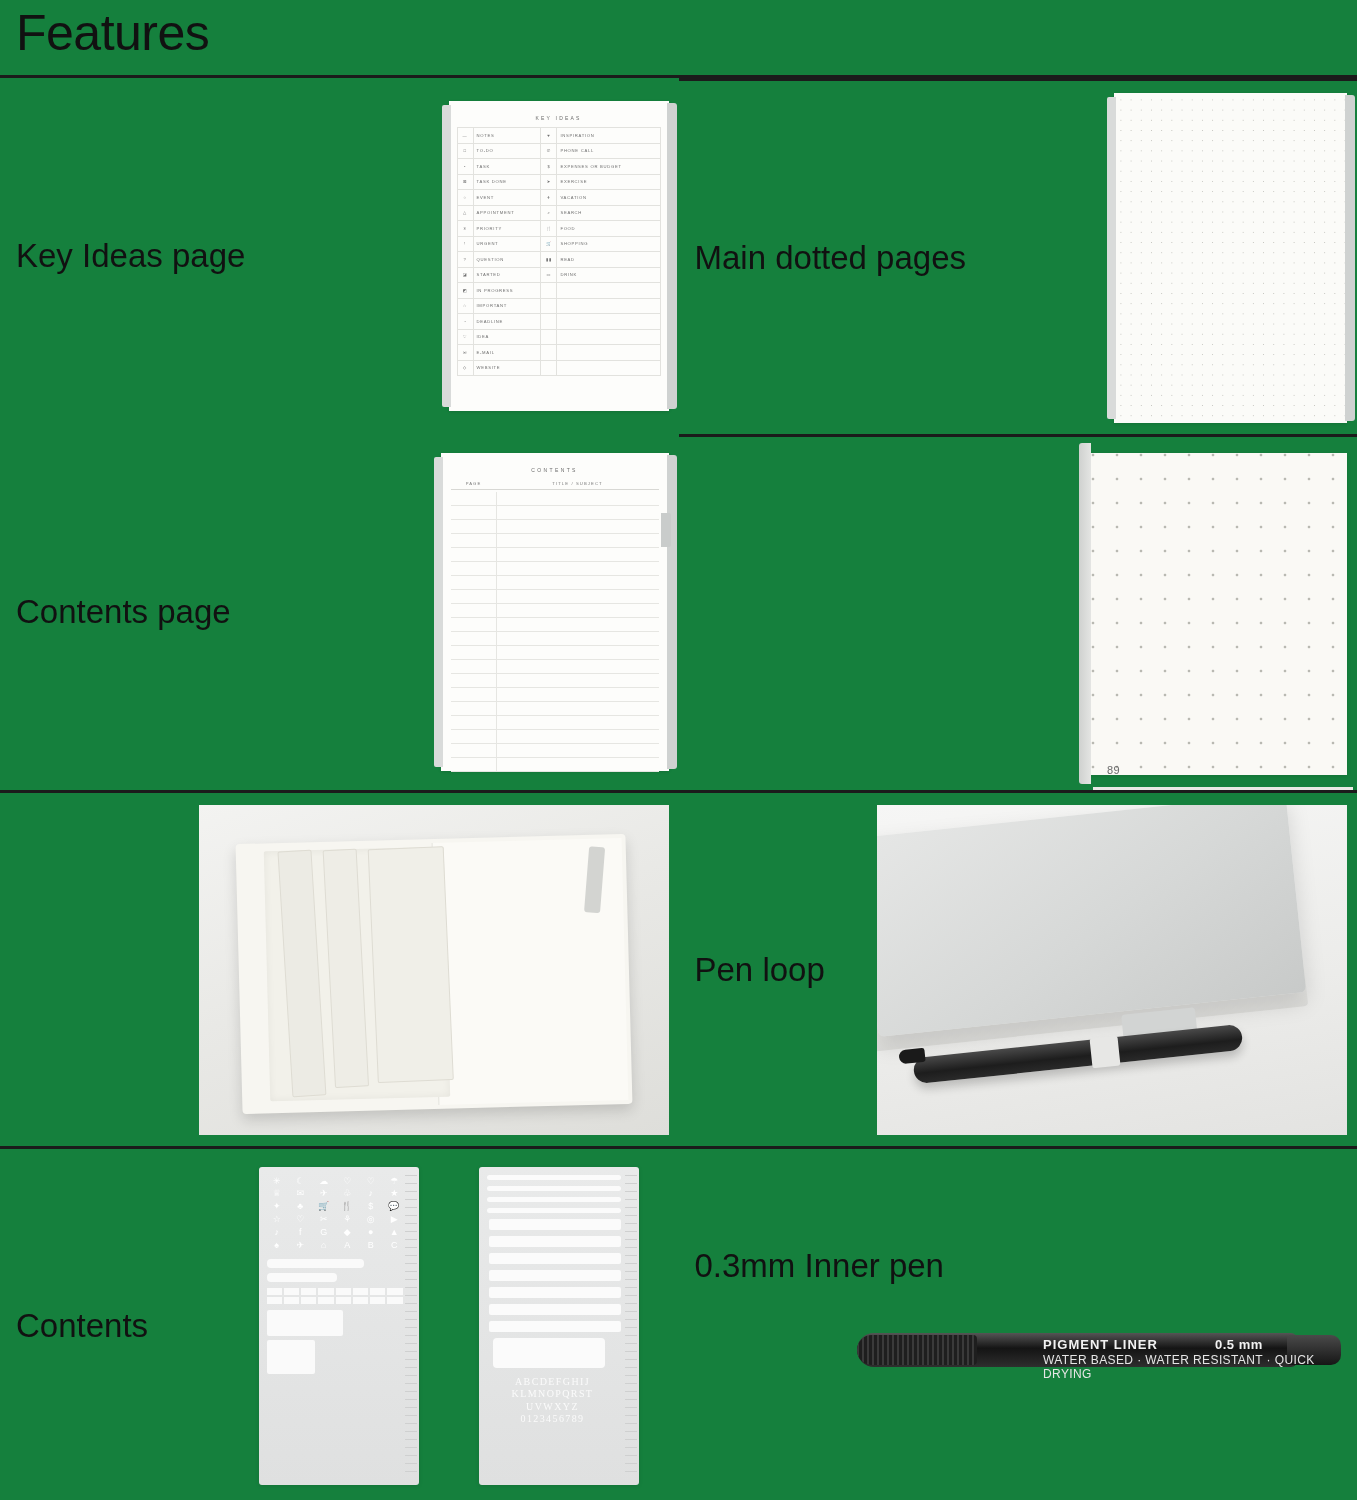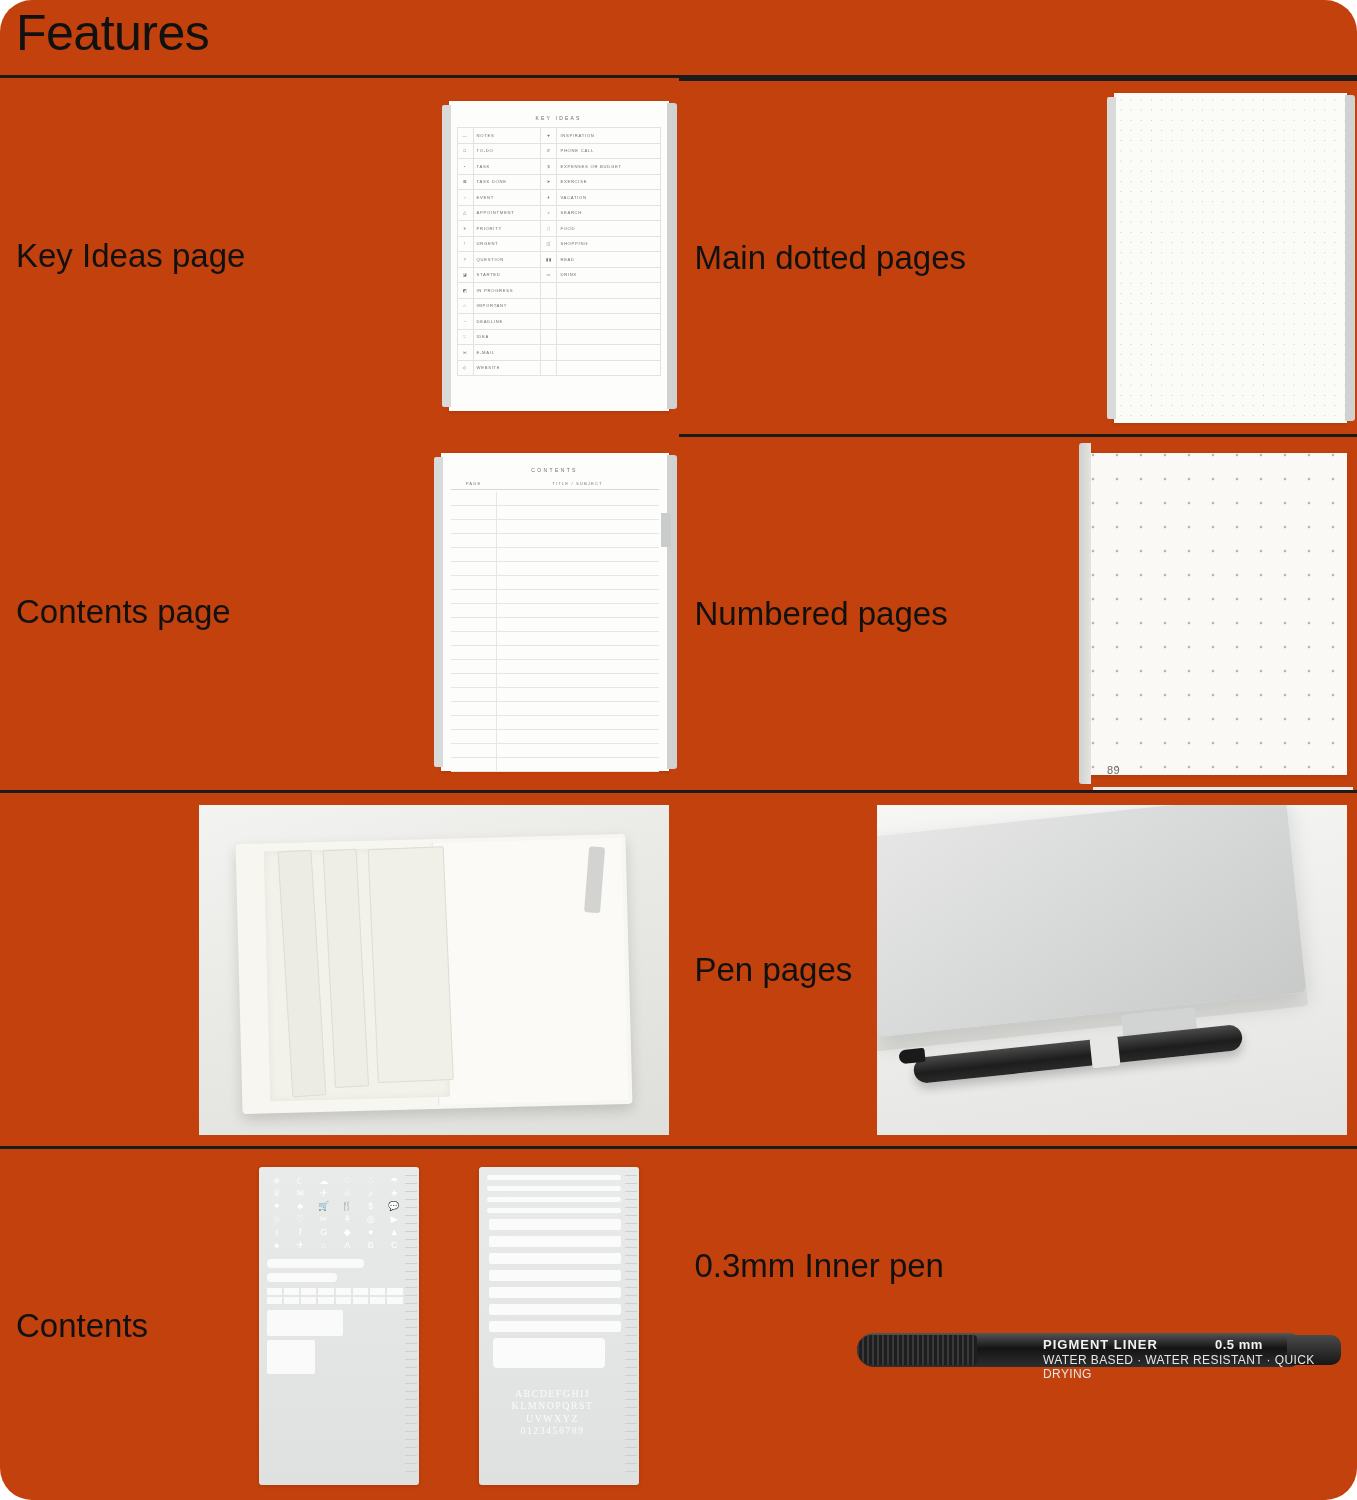--- a/index.html
+++ b/index.html
@@ -5,23 +5,22 @@
   * { box-sizing: border-box; }
   html, body {
     margin: 0; padding: 0;
     background: #ffffff;
     font-family: "Liberation Sans", sans-serif;
   }
   .page {
     width: 1357px;
     height: 1500px;
     position: relative;
-    background: #c2410c;
+    background: #15803d;
     overflow: hidden;
-    border-radius: 32px;
   }
   .title {
     font-size: 50px;
     font-weight: 400;
     color: #111111;
     letter-spacing: -0.5px;
     margin: 6px 0 0 16px;
     line-height: 1.1;
   }
   .rule {
@@ -359,21 +358,21 @@
     position: absolute;
     right: 2px; top: 8px; bottom: 8px; width: 12px;
     background: repeating-linear-gradient(180deg,#cfd0d0 0 1px, transparent 1px 8px);
   }
   .st-letters {
     font-size: 10px;
     color: #fbfbfb;
     letter-spacing: 1.4px;
     text-align: center;
     line-height: 1.25;
-    padding: 20px 18px 0 6px;
+    padding: 8px 18px 0 6px;
     font-family: "Liberation Serif", serif;
   }
   .st-lines {
     padding: 8px 18px 0 8px;
     display: flex;
     flex-direction: column;
     gap: 6px;
   }
   .st-line { height: 5px; background: #fbfbfb; border-radius: 3px; }
   .st-boxes {
@@ -664,21 +663,20 @@
                   <div class="c2"></div>
                 </div>
             </div>
           </div>
         </div>
       </div>
     </div>
 
     <div class="cell rowtop">
       <div class="cell-inner">
-        <div class="label">Numbered pages</div>
         <div class="media">
           <div class="numbered">
             <div class="spine"></div>
             <div class="underpage"></div>
             <div class="pgnum">89</div>
           </div>
         </div>
       </div>
     </div>
 
@@ -695,21 +693,21 @@
               </div>
               <div class="pp-elastic"></div>
             </div>
           </div>
         </div>
       </div>
     </div>
 
     <div class="cell rowtop">
       <div class="cell-inner">
-        <div class="label">Pen pages</div>
+        <div class="label">Pen loop</div>
         <div class="media">
           <div class="photo photo-penloop">
             <div class="pl-edge"></div>
             <div class="pl-cover"></div>
             <div class="pl-loop"></div>
             <div class="pl-pen"></div>
             <div class="pl-pen-band"></div>
             <div class="pl-pen-tip"></div>
           </div>
         </div>

